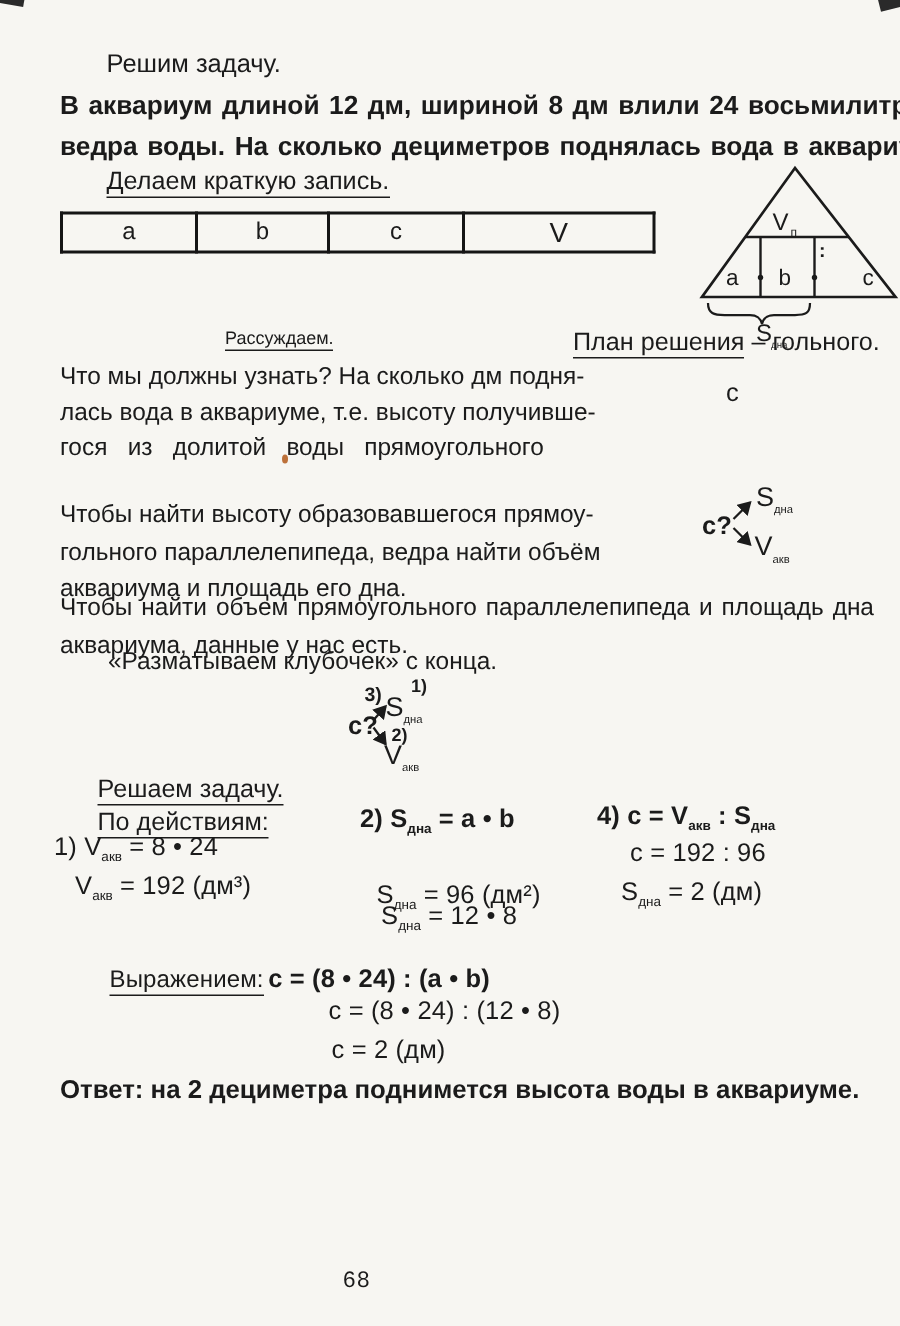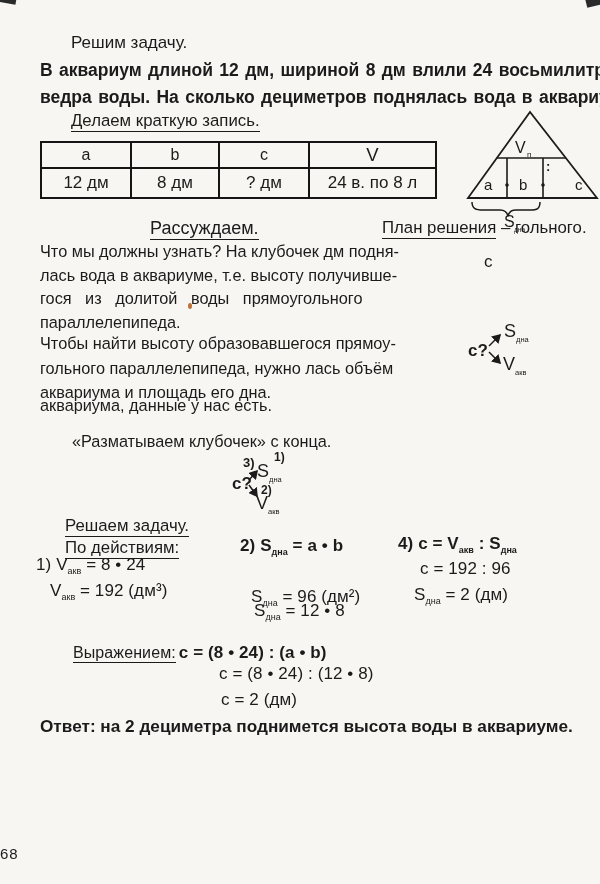--- a/index.html
+++ b/index.html
@@ -21,21 +21,21 @@
   table.kv td{
     border:2.4px solid #151515;text-align:center;vertical-align:middle;
     padding:0;font-size:16.5px;
   }
   table.kv tr.hdr td{height:24px;font-size:16px;}
   table.kv tr.dat td{height:28px;font-size:17px;}
   td.vbig{font-size:18.5px !important;}
   svg text{font-family:"Liberation Sans","DejaVu Sans",sans-serif;fill:#1b1b1b;}
   .artifact{position:absolute;background:#2a2a2a;}
   .speck{position:absolute;background:#bd713a;border-radius:50%;}
-  .pageno{width:476px;font-size:15px;letter-spacing:1px;}
+  .pageno{width:476px;text-align:center;font-size:15px;letter-spacing:1px;}
 </style>
 </head>
 <body>
 
 <div>
 
   <div class="artifact" style="left:-4px;top:-2px;width:20px;height:5px;transform:rotate(10deg);"></div>
   <div class="artifact" style="left:586px;top:-3px;width:16px;height:9px;transform:rotate(-14deg);"></div>
   <div class="speck" style="left:188px;top:303px;width:4px;height:6px;"></div>
 
@@ -53,26 +53,20 @@
         <col style="width:90px;">
         <col style="width:127px;">
       </colgroup>
     <tbody>
         <tr class="hdr">
       <td>a</td>
       <td>b</td>
       <td>c</td>
       <td class="vbig">V</td>
     </tr>
-    <tr class="dat">
-      <td>12 дм</td>
-      <td>8 дм</td>
-      <td>? дм</td>
-      <td>24 в. по 8 л</td>
-    </tr>
   </tbody>
     </table>
 
   <svg class="abs" style="left:462px;top:106px;" width="140" height="128" viewBox="0 0 140 128">
     <polygon points="68,6 6,92 135,92" fill="none" stroke="#1b1b1b" stroke-width="1.8"></polygon>
     <line x1="35" y1="52" x2="104" y2="52" stroke="#1b1b1b" stroke-width="1.6"></line>
     <line x1="45" y1="52" x2="45" y2="92" stroke="#1b1b1b" stroke-width="1.6"></line>
     <line x1="81" y1="52" x2="81" y2="92" stroke="#1b1b1b" stroke-width="1.6"></line>
     <text x="53" y="47" font-size="16">V</text>
     <text x="65" y="51" font-size="8">п</text>
@@ -80,56 +74,56 @@
     <text x="22" y="84" font-size="15">a</text>
     <text x="57" y="84" font-size="15">b</text>
     <text x="113" y="84" font-size="15">c</text>
     <circle cx="45" cy="79" r="1.8" fill="#1b1b1b"></circle>
     <circle cx="81" cy="79" r="1.8" fill="#1b1b1b"></circle>
     <path d="M10,96 C10,103 14,104 21,104 L38,104 C43,104 45,106 46,110 C47,106 49,104 54,104 L68,104 C75,104 78,103 78,96" fill="none" stroke="#1b1b1b" stroke-width="1.5"></path>
     <text x="42" y="121" font-size="16">S</text>
     <text x="52" y="126" font-size="6.5">дна</text>
   </svg>
 
-  <div class="abs" style="left:150px;top:218px;font-size:18px;"><span class="u">Рассуждаем.</span></div>
+  <div class="abs" style="left:150px;top:218px;font-size:12px;"><span class="u">Рассуждаем.</span></div>
   <div class="abs" style="left:382px;top:218px;font-size:16.8px;white-space:nowrap;">
     <span class="u">План решения</span><span> – гольного.</span>
   </div>
 
   <div class="abs para" style="left:40px;top:240px;line-height:23.5px;">
-    <div>Что мы должны узнать? На клубочек дм подня-</div>
+    <div>Что мы должны узнать? На сколько дм подня-</div>
     <div>лась вода в аквариуме, т.е. высоту получивше-</div>
     <div class="stretch">гося из долитой воды прямоугольного</div>
-    <div>параллелепипеда.</div>
   </div>
 
   <div class="abs" style="left:484px;top:252px;font-size:17px;">с</div>
 
   <div class="abs para" style="left:40px;top:331px;line-height:24.5px;">
     <div>Чтобы найти высоту образовавшегося прямоу-</div>
-    <div>гольного параллелепипеда, нужно лась объём</div>
+    <div>гольного параллелепипеда, ведра найти объём</div>
     <div>аквариума и площадь его дна.</div>
   </div>
 
   <svg class="abs" style="left:462px;top:318px;" width="85" height="62" viewBox="0 0 85 62">
     <defs>
       <marker id="ah1" markerWidth="7" markerHeight="7" refX="5" refY="3.5" orient="auto">
         <path d="M0,0 L6,3.5 L0,7 Z" fill="#1b1b1b"></path>
       </marker>
     </defs>
     <text x="6" y="38" font-size="17" font-weight="700">с?</text>
     <line x1="27" y1="28" x2="38" y2="17" stroke="#1b1b1b" stroke-width="1.5" marker-end="url(#ah1)"></line>
     <text x="42" y="19" font-size="18">S</text>
     <text x="54" y="24" font-size="7.5">дна</text>
     <line x1="27" y1="34" x2="38" y2="45" stroke="#1b1b1b" stroke-width="1.5" marker-end="url(#ah1)"></line>
     <text x="41" y="52" font-size="18">V</text>
     <text x="53" y="57" font-size="7.5">акв</text>
   </svg>
 
   <div class="abs para" style="left:40px;top:393px;line-height:25px;">
+    <div class="wide1">Чтобы найти объем прямоугольного параллелепипеда и площадь дна</div>
     <div>аквариума, данные у нас есть.</div>
   </div>
 
   <div class="abs" style="left:72px;top:432px;">«Разматываем клубочек» с конца.</div>
 
   <svg class="abs" style="left:228px;top:446px;" width="95" height="74" viewBox="0 0 95 74">
     <defs>
       <marker id="ah2" markerWidth="7" markerHeight="7" refX="5" refY="3.5" orient="auto">
         <path d="M0,0 L6,3.5 L0,7 Z" fill="#1b1b1b"></path>
       </marker>

